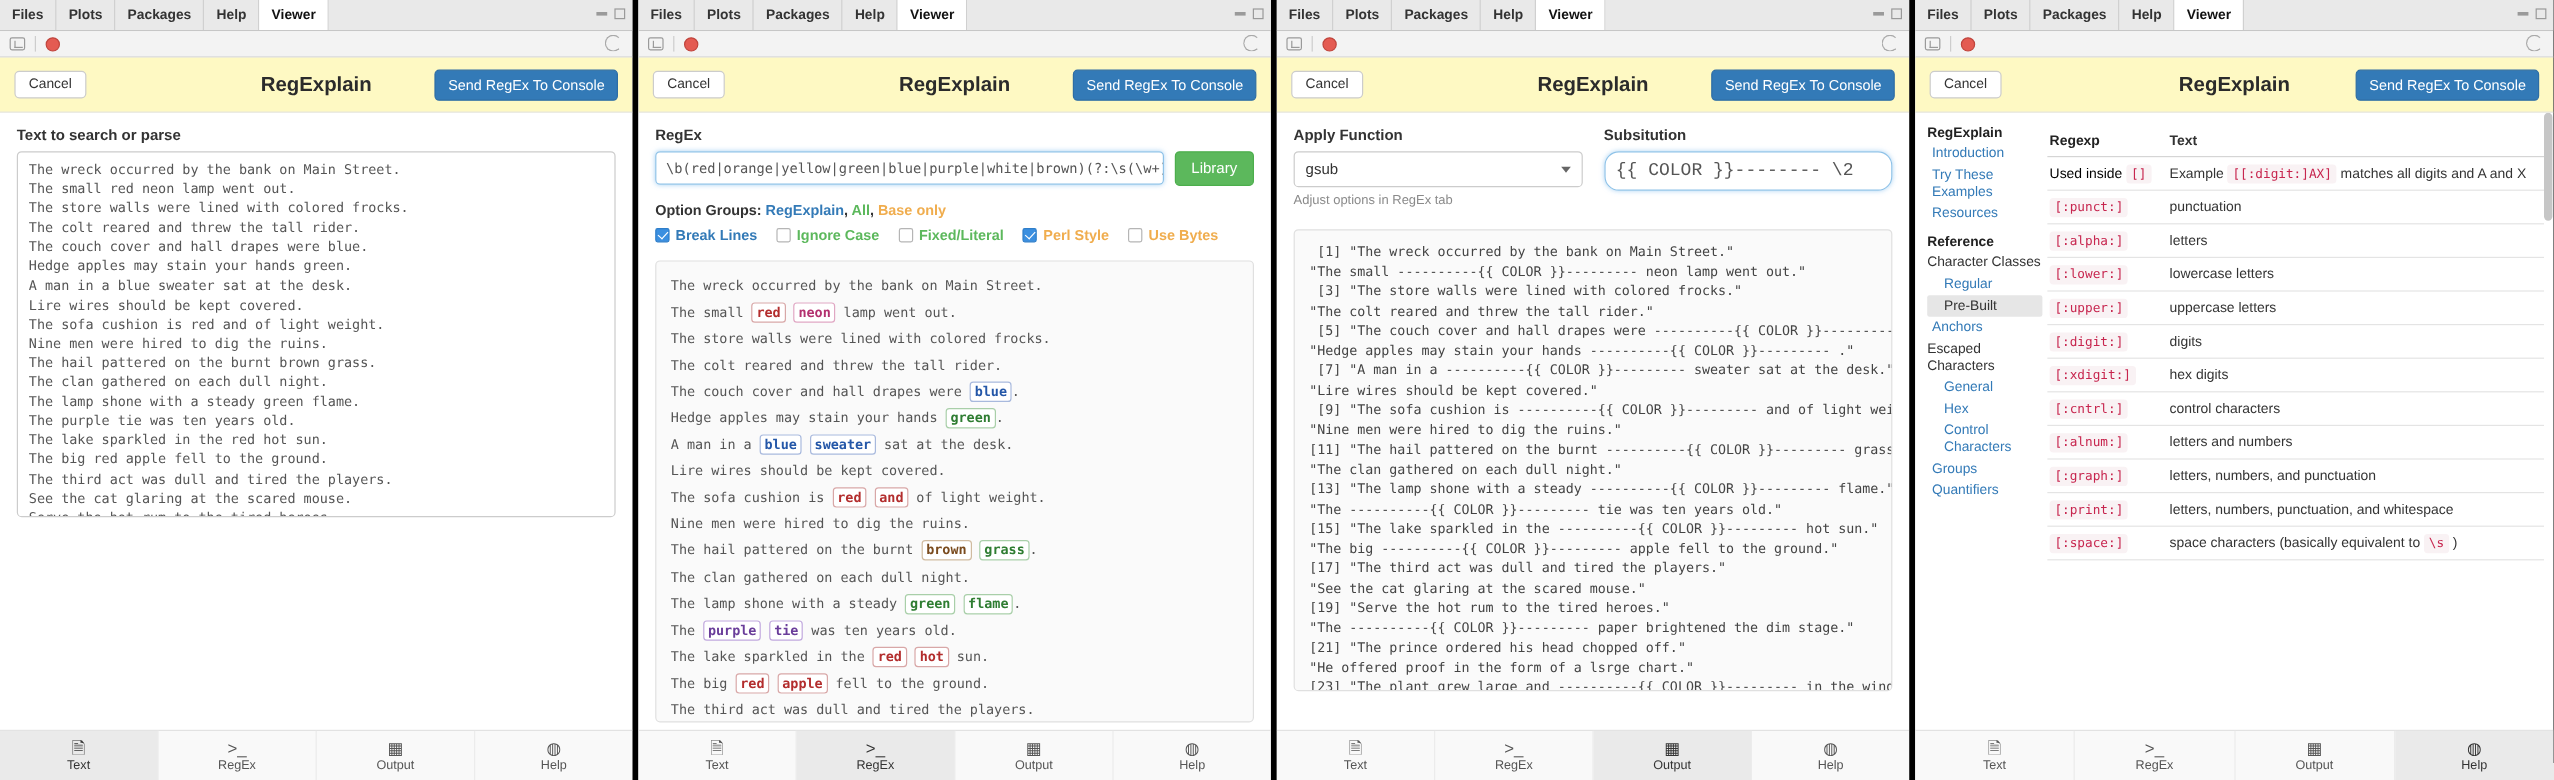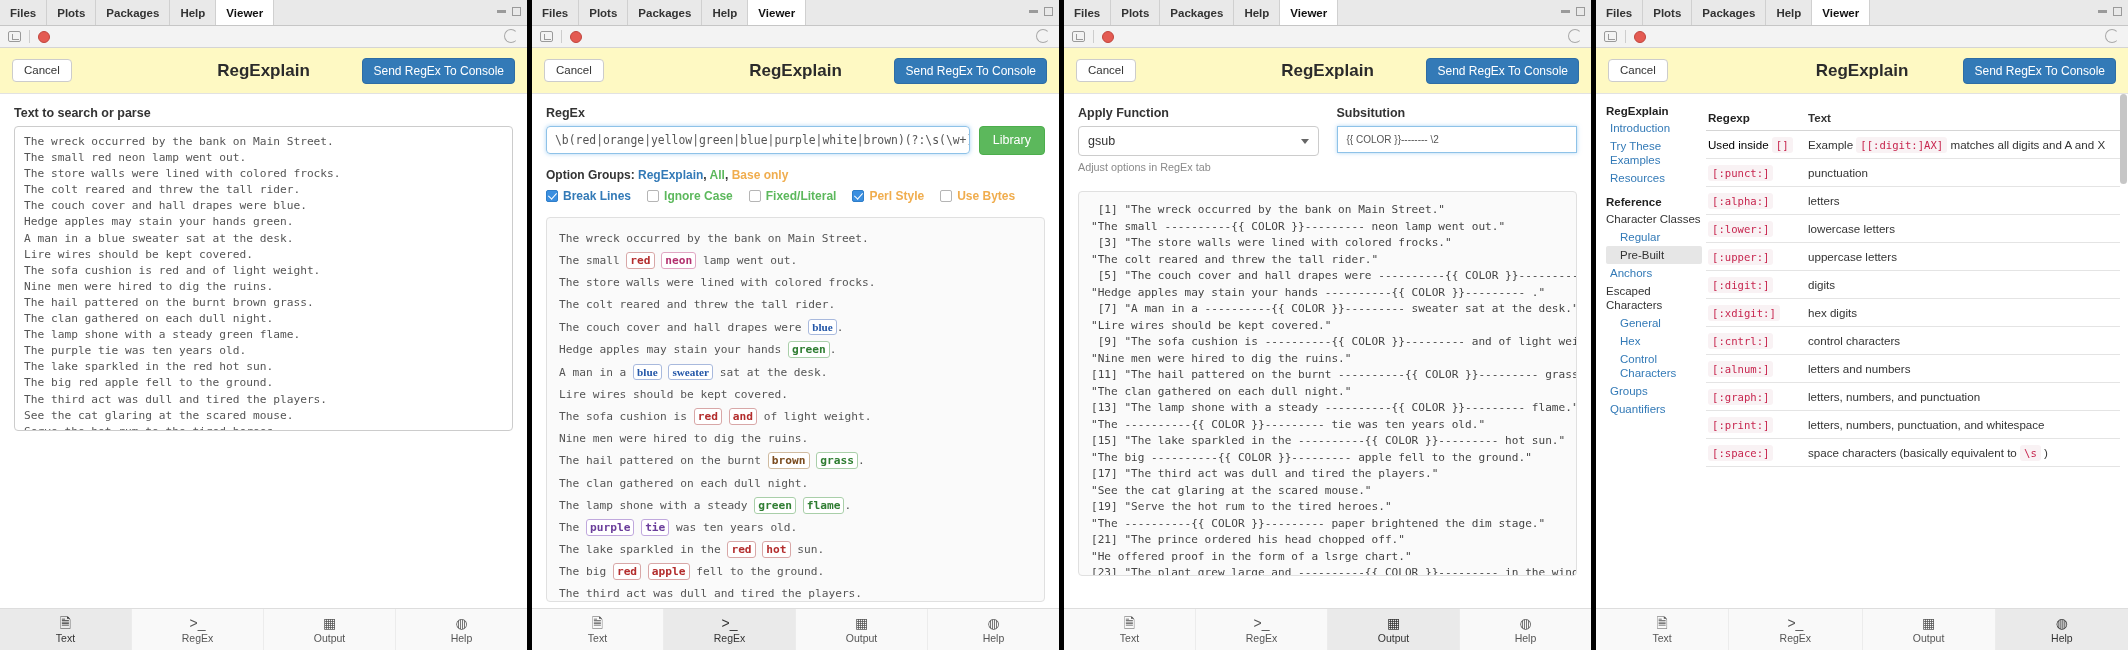--- a/index.html
+++ b/index.html
@@ -126,41 +126,41 @@
   .preview-box {
     margin-top:14px; border:1px solid #e0e0e0; border-radius:4px;
     background:#fafafa; height:385px; overflow:hidden;
     padding:10px 12px;
     font-family:"DejaVu Sans Mono", monospace;
     font-size:11.2px; line-height:22.1px; color:#555;
     white-space:pre-wrap;
   }
   .hl { border:1px solid #bdbdbd; border-radius:3px; padding:1px 3px; font-weight:bold; }
   .hl.red { color:#b32d2d; border-color:#d8a7a7; background:#fff; }
-  .hl.blue { color:#2457a8; border-color:#a8b9dd; background:#fff;font-family:Liberation Serif, serif; }
+  .hl.blue { color:#2457a8; border-color:#a8b9dd; background:#fff; }
   .hl.green { color:#2f7d32; border-color:#a9cfa9; background:#fff; }
   .hl.brown { color:#7a4b1e; border-color:#d0bba0; background:#fff; }
   .hl.purple { color:#6a3d9a; border-color:#c0a8dd; background:#fff; }
   .hl.pink { color:#b3316f; border-color:#e0a7c3; background:#fff; }
 
   
   .two-col { display:flex; gap:18px; }
   .col { flex:1; }
   .select-box {
     border:1px solid #cccccc; border-radius:4px; background:#fff;
     padding:7px 9px; font-size:12.5px; color:#333;
     display:flex; align-items:center; justify-content:space-between;
   }
   .caret { width:0;height:0;border-left:4.5px solid transparent;border-right:4.5px solid transparent;border-top:5.5px solid #666; }
   .helptext { font-size:10.8px; color:#8a8a8a; margin-top:5px; }
   .sub-input {
-    border:1px solid #8ec2e8; border-radius:0;
+    border:1px solid #8ec2e8; border-radius:12px;
     box-shadow:0 0 4px rgba(102,175,233,.55);
-    padding:7px 9px; font-family:Liberation Sans, sans-serif;
-    font-size:10px; color:#555; white-space:nowrap; overflow:hidden;
+    padding:7px 9px; font-family:Liberation Mono, monospace;
+    font-size:15px; color:#555; white-space:nowrap; overflow:hidden;
   }
   .output-box {
     margin:18px 0 0 0; border:1px solid #e0e0e0; border-radius:4px;
     background:#fafafa; height:385px; overflow:hidden;
     padding:10px 12px;
     font-family:"DejaVu Sans Mono", monospace;
     font-size:11.1px; line-height:16.5px; color:#444;
     white-space:pre;
   }
 

